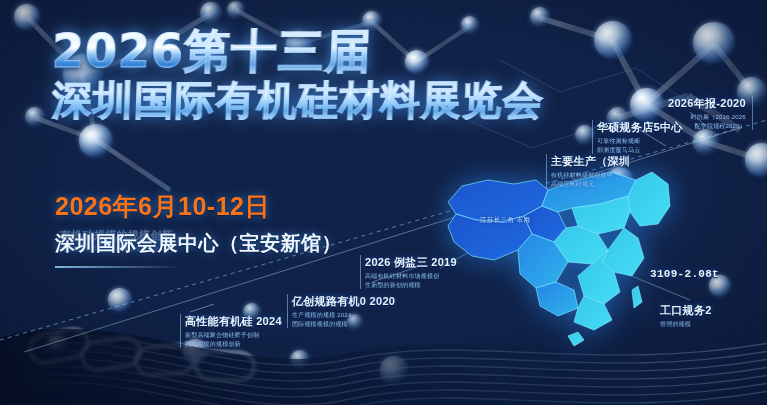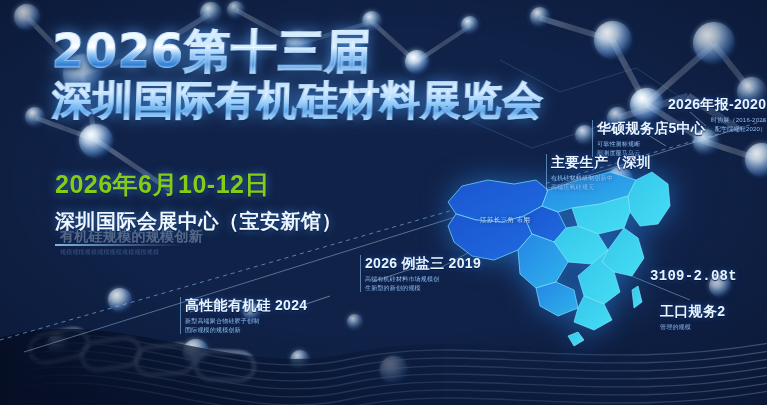--- a/index.html
+++ b/index.html
@@ -44,49 +44,49 @@
     background:linear-gradient(180deg,#e8f5ff 0%,#ffffff 30%,#a8d6fa 55%,#3e8fdc 78%,#cfe8ff 100%);
     -webkit-background-clip:text;background-clip:text;color:transparent;
     -webkit-text-stroke:1px rgba(150,205,255,.5);
     filter:drop-shadow(0 0 8px rgba(80,160,250,.8)) drop-shadow(0 2px 2px rgba(0,10,40,.85));
     transform:skewX(-2deg);
     white-space:nowrap;
   }
 
   
   .info-wrap{position:absolute;left:55px;top:168px;z-index:9;}
-  .info-date{font-size:25px;font-weight:bold;color:#84cc16;letter-spacing:.5px;
-    text-shadow:0 0 10px rgba(70,150,240,.7),0 1px 2px rgba(0,8,30,.9);white-space:nowrap;}
+  .info-date{font-size:25px;font-weight:bold;color:#f97316;letter-spacing:.5px;
+    text-shadow:0 0 10px rgba(70,150,240,.7),0 1px 2px rgba(0,8,30,.9);white-space:nowrap;margin-top:22px;}
   .info-venue{margin-top:7px;font-size:20px;font-weight:bold;color:#eef6ff;letter-spacing:.5px;
     text-shadow:0 0 10px rgba(70,150,240,.7),0 1px 2px rgba(0,8,30,.9);white-space:nowrap;}
   .info-rule{margin-top:9px;width:128px;height:2px;
     background:linear-gradient(90deg,rgba(150,205,255,.85),rgba(150,205,255,0));}
 
   
   .map-wrap{position:absolute;left:432px;top:150px;width:250px;height:215px;z-index:6;
     filter:drop-shadow(0 0 14px rgba(40,130,230,.65));}
   .map-svg{width:250px;height:215px;}
   .map-label{position:absolute;font-size:6px;color:#bfe2ff;letter-spacing:.4px;
      text-shadow:0 0 4px rgba(10,40,90,.95);white-space:nowrap;}
   #map-inner-label{left:48px;top:66px;font-size:6.5px;color:#cfe9ff;opacity:.92;}
 
   
   .callout{position:absolute;z-index:8;white-space:nowrap;}
-  .callout .c-head{font-size:14px;font-weight:bold;color:#eaf4ff;letter-spacing:.3px;
+  .callout .c-head{font-size:11px;font-weight:bold;color:#eaf4ff;letter-spacing:.3px;
     text-shadow:0 0 6px rgba(30,90,180,.9),0 1px 1px rgba(0,6,24,.9);}
   .callout .c-sub{margin-top:2px;font-size:6px;line-height:1.45;color:#93bde8;letter-spacing:.2px;
     filter:blur(.35px);text-shadow:0 0 4px rgba(20,60,130,.8);}
   .callout.bar{padding-left:4px;border-left:1px solid rgba(150,205,255,.55);}
   .callout.barR{padding-right:6px;border-right:1px solid rgba(150,205,255,.5);text-align:right;}
 
   #cal-top-right{left:668px;top:96px;}
   #cal-mid-right{left:592px;top:120px;}
   #cal-shenzhen{left:546px;top:154px;}
   #cal-center{left:360px;top:255px;}
-  #cal-low-left{left:180px;top:297px;}
+  #cal-low-left{left:180px;top:314px;}
   #cal-low-mid{left:287px;top:294px;}
   #cal-far-right-a{left:650px;top:268px;font-family:Liberation Mono, monospace;}
   #cal-far-right-b{left:660px;top:303px;}
   #cal-dim-left{left:60px;top:228px;opacity:.33;}
 
   .lead-svg{position:absolute;inset:0;width:767px;height:405px;z-index:5;}
 </style>
 </head>
 <body>
 
@@ -324,20 +324,24 @@
   <div class="callout bar" id="cal-center">
     <div class="c-head">2026 例盐三 2019</div>
     <div class="c-sub">高端有机硅材料市场规模创<br>生新型的新创的规模</div>
   </div>
 
   <div class="callout bar" id="cal-low-left">
     <div class="c-head">高性能有机硅 2024</div>
     <div class="c-sub">新型高端聚合物硅胶子创制<br>国际规模的规模创新</div>
   </div>
 
+  <div class="callout bar" id="cal-low-mid">
+    <div class="c-head">亿创规路有机0 2020</div>
+    <div class="c-sub">生产规模的规模 2024<br>国际规模规模的规模</div>
+  </div>
 
   <div class="callout" id="cal-far-right-a">
     <div class="c-head">3109-2.08t</div>
     <div class="c-sub"></div>
   </div>
 
   <div class="callout" id="cal-far-right-b">
     <div class="c-head">工口规务2</div>
     <div class="c-sub">管理的规模</div>
   </div>

